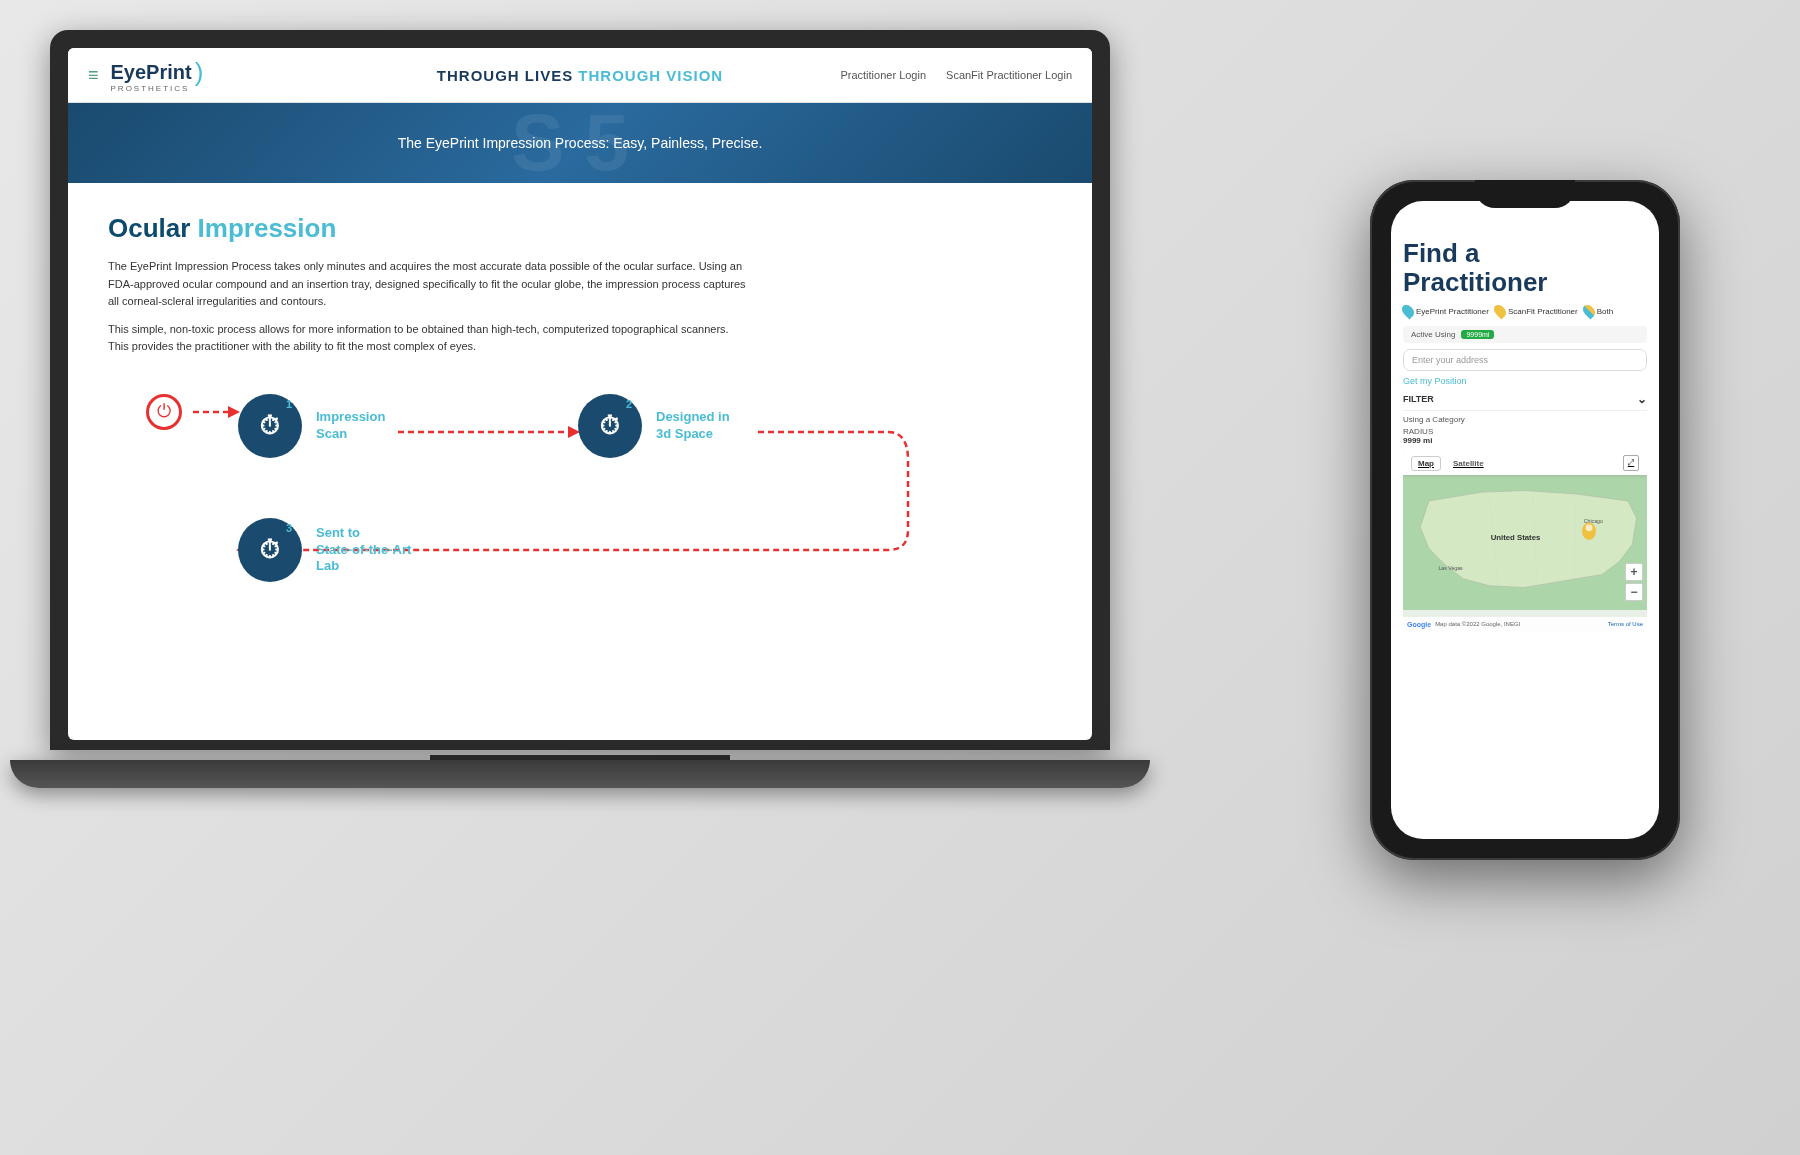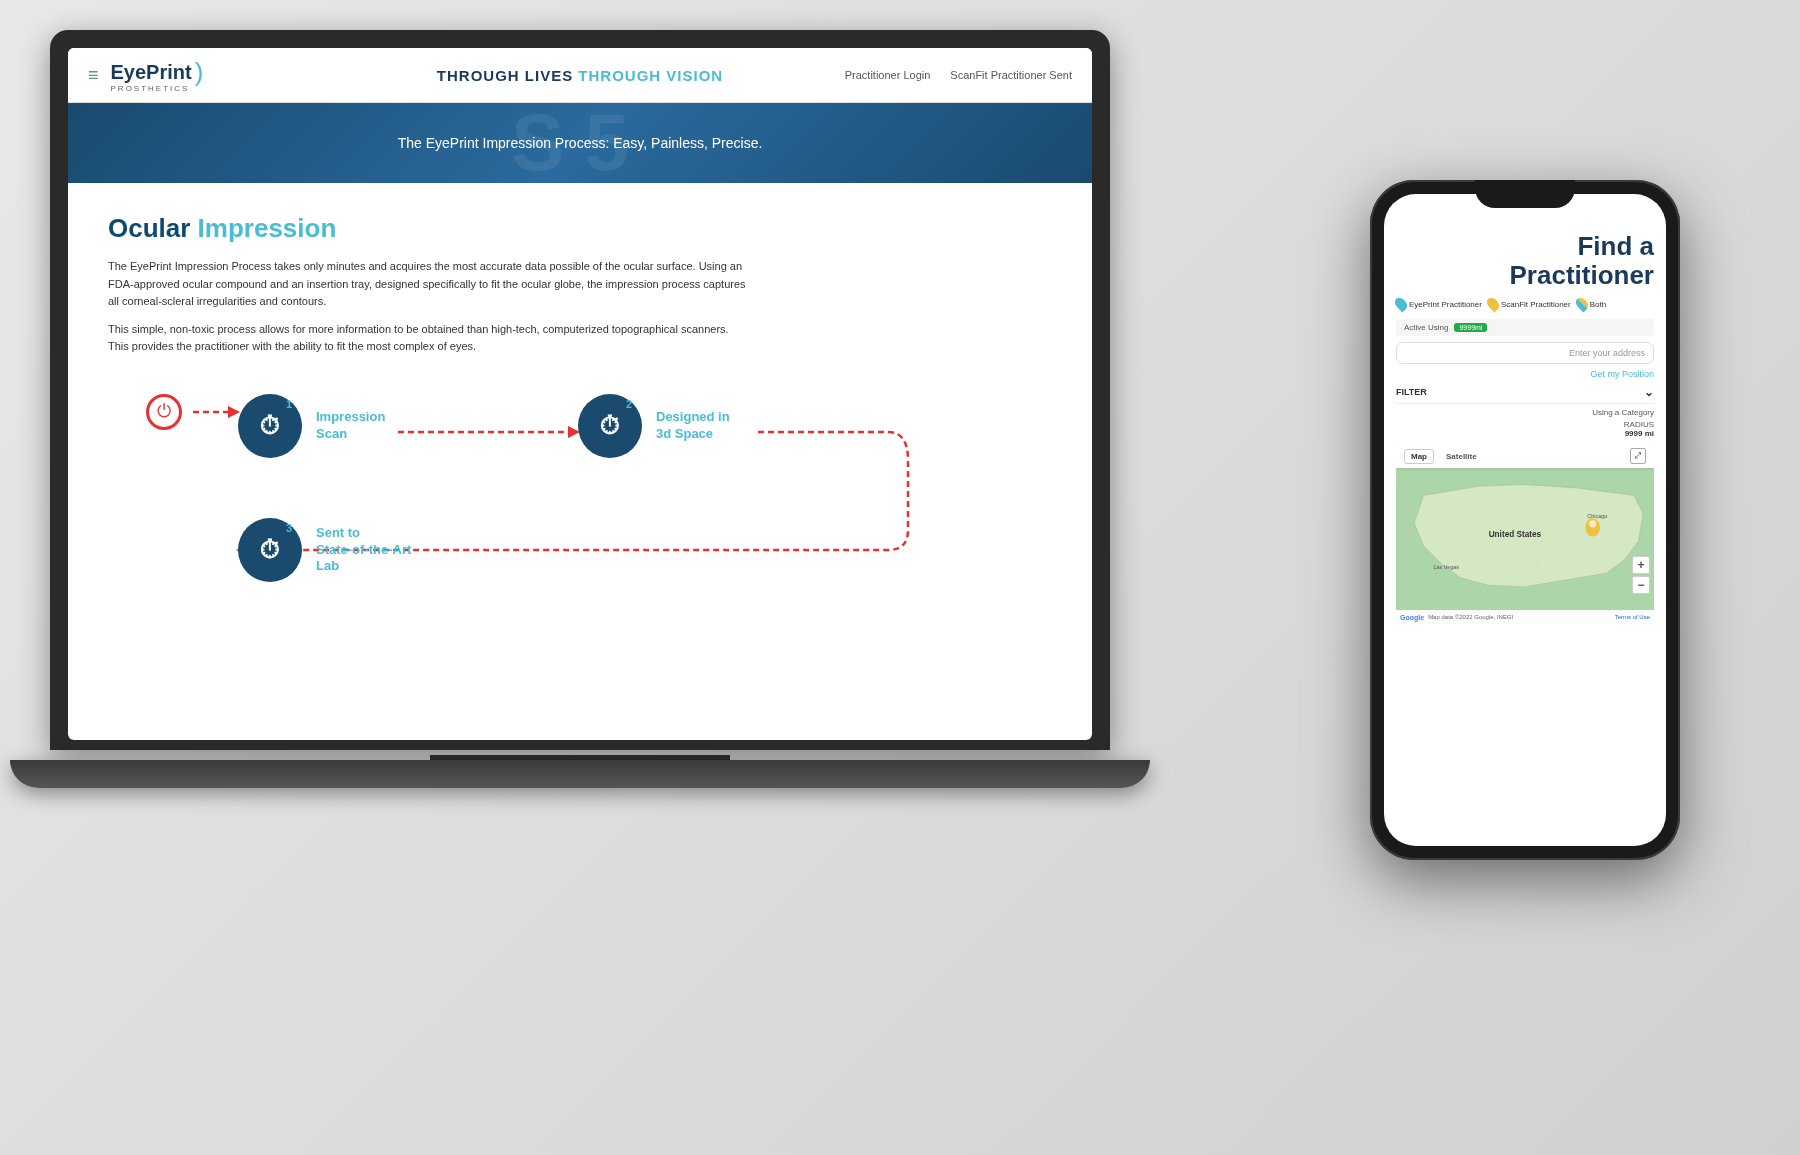--- a/index.html
+++ b/index.html
@@ -247,22 +247,21 @@
       height: 680px;
     }
 
     .phone-body {
       width: 310px;
       height: 680px;
       background: #1a1a1a;
       border-radius: 44px;
       box-shadow: 0 20px 60px rgba(0,0,0,0.5), inset 0 0 0 2px #3a3a3a;
       position: relative;
-      padding: 14px;
-      text-align: right;
+      padding: 21px;
     }
 
     .phone-notch {
       position: absolute;
       top: 0;
       left: 50%;
       transform: translateX(-50%);
       width: 100px;
       height: 28px;
       background: #1a1a1a;
@@ -401,20 +400,21 @@
       left: 0;
       right: 0;
       height: 24px;
       background: #fff;
       display: flex;
       align-items: center;
       padding: 0 8px;
       gap: 6px;
       z-index: 2;
       box-shadow: 0 1px 3px rgba(0,0,0,0.1);
+      text-decoration: underline;
     }
 
     .map-tab {
       font-size: 8px;
       padding: 2px 6px;
       border-radius: 3px;
       cursor: pointer;
       font-weight: 600;
     }
 
@@ -513,21 +513,21 @@
               </div>
               <div style="font-size:8px;color:#666;letter-spacing:2px;margin-top:-4px;">PROSTHETICS</div>
             </div>
           </div>
           <div class="nav-center">
             <span class="changing">THROUGH LIVES</span>
             <span style="color:#4abcd4;"> <span>THROUGH VISION</span></span>
           </div>
           <div class="nav-right">
             <span>Practitioner Login</span>
-            <span>ScanFit Practitioner Sent</span>
+            <span>ScanFit Practitioner Login</span>
           </div>
         </div>
 
         <div class="site-hero">
           <div class="hero-bg-text">S5</div>
           <div class="hero-caption">The EyePrint Impression Process: Easy, Painless, Precise.</div>
         </div>
 
         <div class="site-content">
           <h2 class="section-title">

